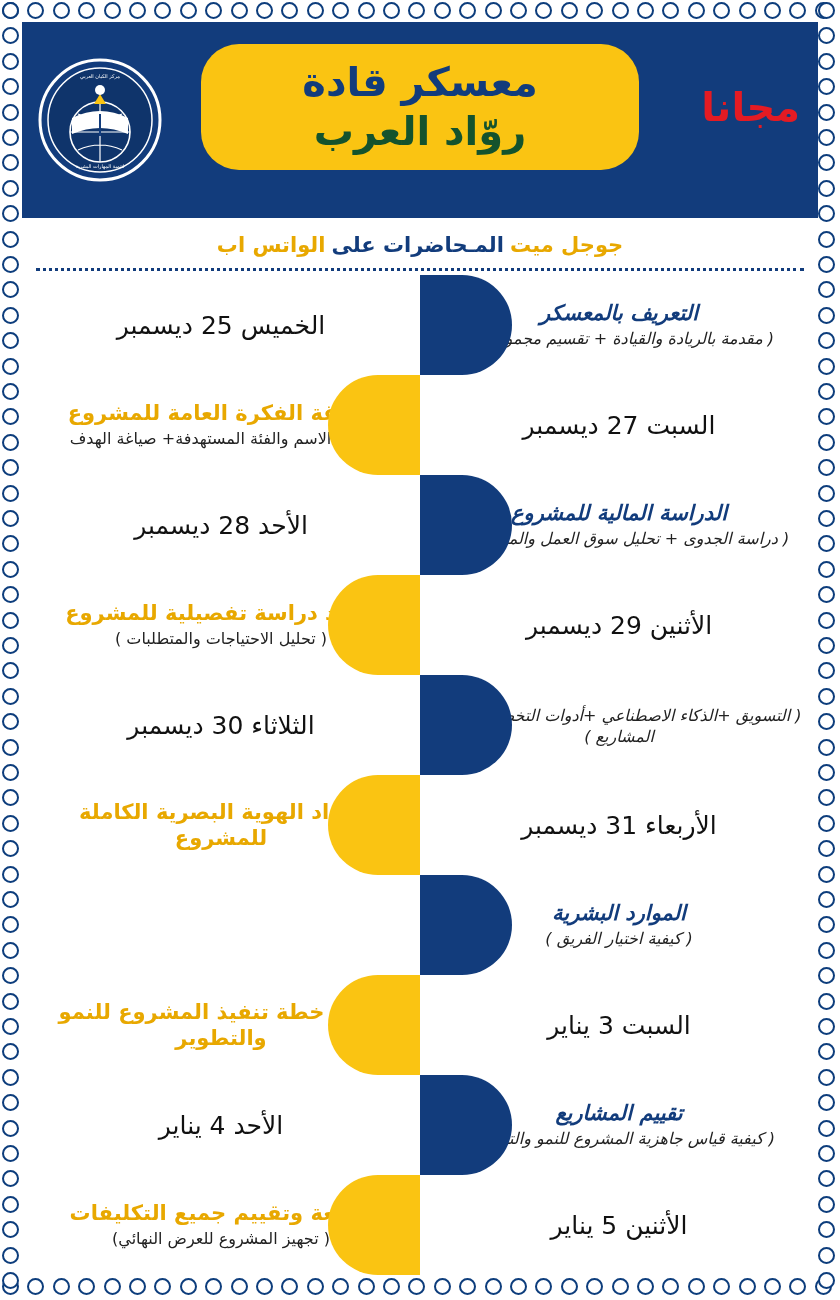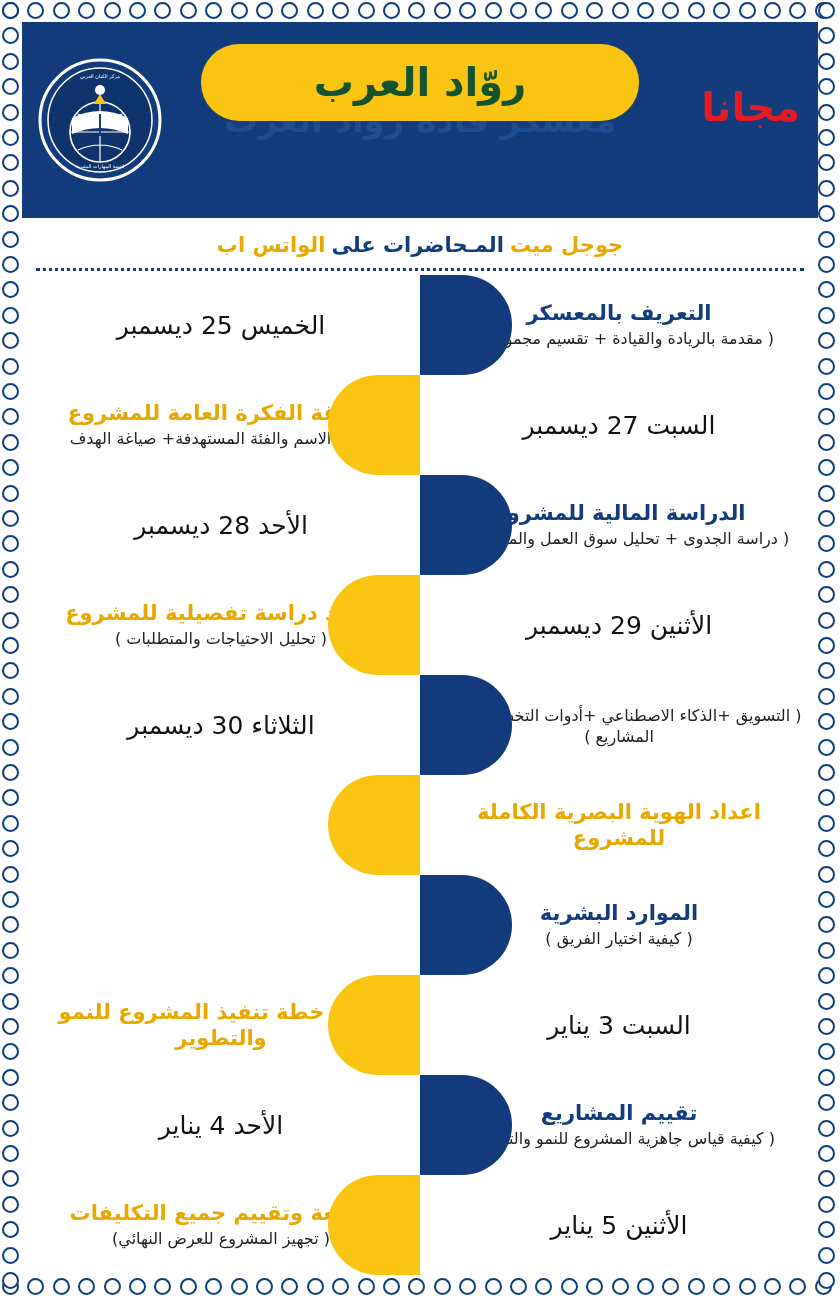--- a/index.html
+++ b/index.html
@@ -82,21 +82,21 @@
   }
   .bubble.blue{background:#123c7c;}
   .bubble.yellow{background:#fac412;}
 
   .date-txt{font-size:25px;color:#111;white-space:nowrap;}
   .title-txt{font-size:21px;font-weight:bold;line-height:1.25;}
   .title-txt.blue{color:#123c7c;}
   .title-txt.yellow{color:#e8a800;}
   .desc-txt{font-size:16px;color:#222;line-height:1.3;margin-top:3px;}
 
-  .row.r-right .half.text{order:1;}
+  .row.r-right .half.text{order:1;font-style:italic;}
   .row.r-right .half.date{order:2;}
 </style>
 </head>
 <body>
 
 <div class="frame-dots" id="frame-dots">
     <div class="dot" style="left: 2px; top: 2px;"></div>
     <div class="dot" style="left: 2px; top: 1278px;"></div>
     <div class="dot" style="left: 27.4px; top: 2px;"></div>
     <div class="dot" style="left: 27.4px; top: 1278px;"></div>
@@ -280,20 +280,21 @@
       <path d="M62 56 v22" stroke="#123c7c" stroke-width="2"></path>
       <path d="M62 36 l6 10 h-12 z" fill="#fac412"></path>
       <circle cx="62" cy="32" r="5" fill="#ffffff"></circle>
       <text x="62" y="20" font-size="5" fill="#ffffff" text-anchor="middle">مركز الكيان العربي</text>
       <text x="62" y="110" font-size="5" fill="#ffffff" text-anchor="middle">لتنمية المهارات البشرية</text>
     </svg>
 
     <div class="free-tag">مجانا</div>
 
     <div class="header-badge">
+      <span class="l1">معسكر قادة</span>
       <span class="l2">روّاد العرب</span>
     </div>
   </div>
 
   <div class="subtitle">
     <span class="hl-yellow">جوجل ميت</span>
     <span>المـحاضرات على</span>
     <span class="hl-yellow">الواتس اب</span>
   </div>
   <div class="dash-sep"></div>
@@ -342,20 +343,23 @@
       <div class="row r-right">
         <div class="half text">
           <div class="desc-txt">( التسويق +الذكاء الاصطناعي +أدوات التخطيط وادارة المشاريع )</div>
         </div>
         <div class="half date">
           <div class="date-txt">الثلاثاء 30 ديسمبر</div>
         </div>
         <div class="bubble right blue"></div>
       </div>
       <div class="row r-left">
+        <div class="half date">
+          <div class="date-txt">الأربعاء 31 ديسمبر</div>
+        </div>
         <div class="half text">
           <div class="title-txt yellow">اعداد الهوية البصرية الكاملة للمشروع</div>
         </div>
         <div class="bubble left yellow"></div>
       </div>
       <div class="row r-right">
         <div class="half text">
           <div class="title-txt blue">الموارد البشرية</div>
           <div class="desc-txt">( كيفية اختيار الفريق )</div>
         </div>

